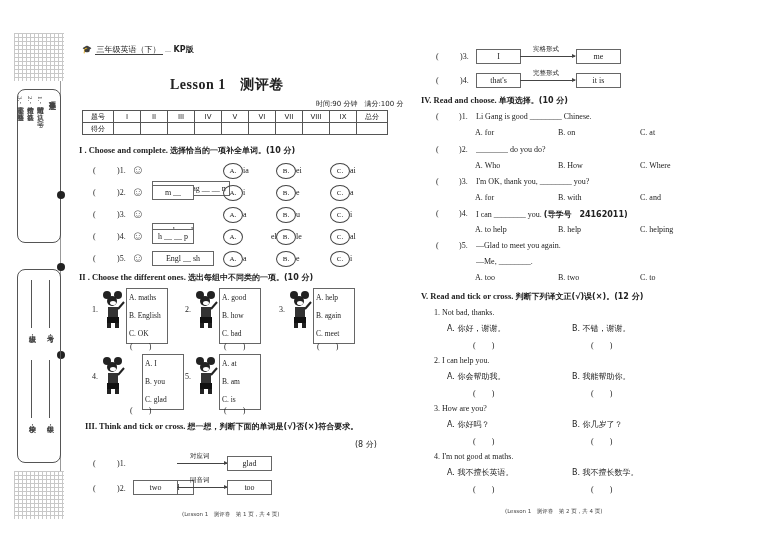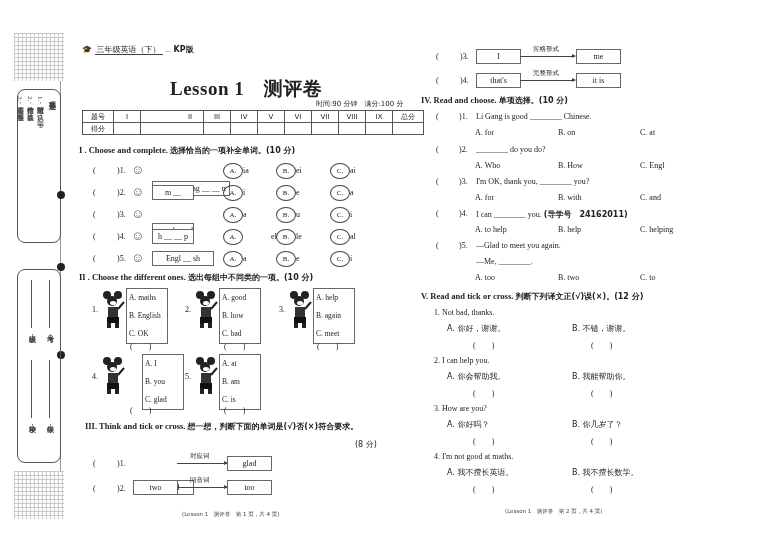--- a/index.html
+++ b/index.html
@@ -11,21 +11,21 @@
   .grid-pat { position:absolute; left:0; width:50px; height:48px;
     background-image: linear-gradient(#bbb 1px, transparent 1px), linear-gradient(90deg,#bbb 1px, transparent 1px);
     background-size:4px 4px; opacity:0.8; }
   .strip-line { position:absolute; left:46px; top:48px; width:1px; height:390px; background:#999; }
   .rounded-box { position:absolute; left:3px; border:1px solid #555; border-radius:8px; width:42px; }
   .vtext { position:absolute; writing-mode:vertical-rl; font-size:7px; color:#444; line-height:11px; }
   .dot { position:absolute; left:43px; width:8px; height:8px; border-radius:50%; background:#222; }
   
   .brand { left:82px; top:44px; font-size:8px; font-family:"DejaVu Sans", sans-serif; }
   .brand .u { border-bottom:1px solid #444; padding:0 2px; }
-  .title { left:170px; top:76px; font-size:19px; font-weight:bold; letter-spacing:0.5px; }
+  .title { left:170px; top:76px; font-size:14px; font-weight:bold; letter-spacing:0.5px; }
   .meta { left:316px; top:99px; font-size:7px; font-family:"DejaVu Sans", sans-serif; }
   table.score { position:absolute; left:82px; top:110px; border-collapse:collapse; font-size:7px;
     font-family:"DejaVu Sans", sans-serif; }
   table.score td { border:1px solid #555; height:11px; text-align:center; padding:0; }
   
   .sec { font-size:8.5px; font-weight:bold; font-family:"Liberation Serif", serif; }
   .sec .cn { font-family:"DejaVu Sans", sans-serif; font-weight:bold; font-size:8px; }
   .sm { font-size:8px; }
   .paren { font-size:8px; }
   .wordbox { position:absolute; border:1px solid #666; height:13px; font-size:8px; text-align:center; line-height:13px; background:#fff; }
@@ -77,21 +77,21 @@
   <span style="font-weight:bold;">KP版</span>
 </div>
 <div class="abs title">Lesson 1　测评卷</div>
 <div class="abs meta">时间:90 分钟　满分:100 分</div>
 
 <table class="score">
   <tbody>
       <tr>
     <td style="width:30px;">题号</td>
     <td style="width:26px;">I</td>
-    <td style="width:26px;padding-left:36px;">II</td>
+    <td style="width:26px;">II</td>
     <td style="width:26px;">III</td>
     <td style="width:26px;">IV</td>
     <td style="width:26px;">V</td>
     <td style="width:26px;">VI</td>
     <td style="width:26px;">VII</td>
     <td style="width:26px;">VIII</td>
     <td style="width:26px;">IX</td>
     <td style="width:30px;">总分</td>
   </tr>
   <tr>
@@ -295,21 +295,21 @@
 <div class="abs sm" style="left:476px; top:112px;font-family:Liberation Serif, serif;">Li Gang is good ________ Chinese.</div>
 <div class="abs sm" style="left:475px; top:128px;">A. for</div>
 <div class="abs sm" style="left:558px; top:128px;">B. on</div>
 <div class="abs sm" style="left:640px; top:128px;">C. at</div>
 
 <div class="abs paren" style="left:436px; top:145px;">(</div>
 <div class="abs sm" style="left:459px; top:145px;">)2.</div>
 <div class="abs sm" style="left:476px; top:145px;">________ do you do?</div>
 <div class="abs sm" style="left:475px; top:161px;">A. Who</div>
 <div class="abs sm" style="left:558px; top:161px;">B. How</div>
-<div class="abs sm" style="left:640px; top:161px;">C. Engl</div>
+<div class="abs sm" style="left:640px; top:161px;">C. Where</div>
 
 <div class="abs paren" style="left:436px; top:177px;">(</div>
 <div class="abs sm" style="left:459px; top:177px;">)3.</div>
 <div class="abs sm" style="left:476px; top:177px;">I'm OK, thank you, ________ you?</div>
 <div class="abs sm" style="left:475px; top:193px;">A. for</div>
 <div class="abs sm" style="left:558px; top:193px;">B. with</div>
 <div class="abs sm" style="left:640px; top:193px;">C. and</div>
 
 <div class="abs paren" style="left:436px; top:209px;">(</div>
 <div class="abs sm" style="left:459px; top:209px;">)4.</div>

